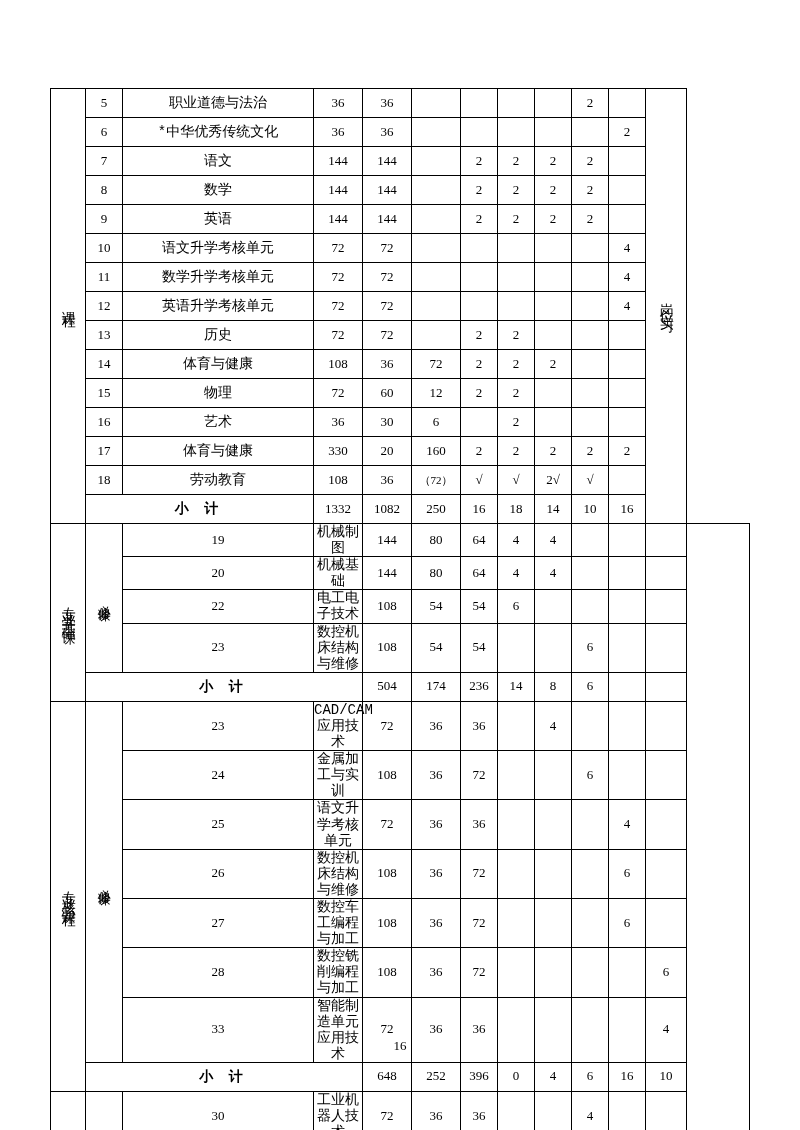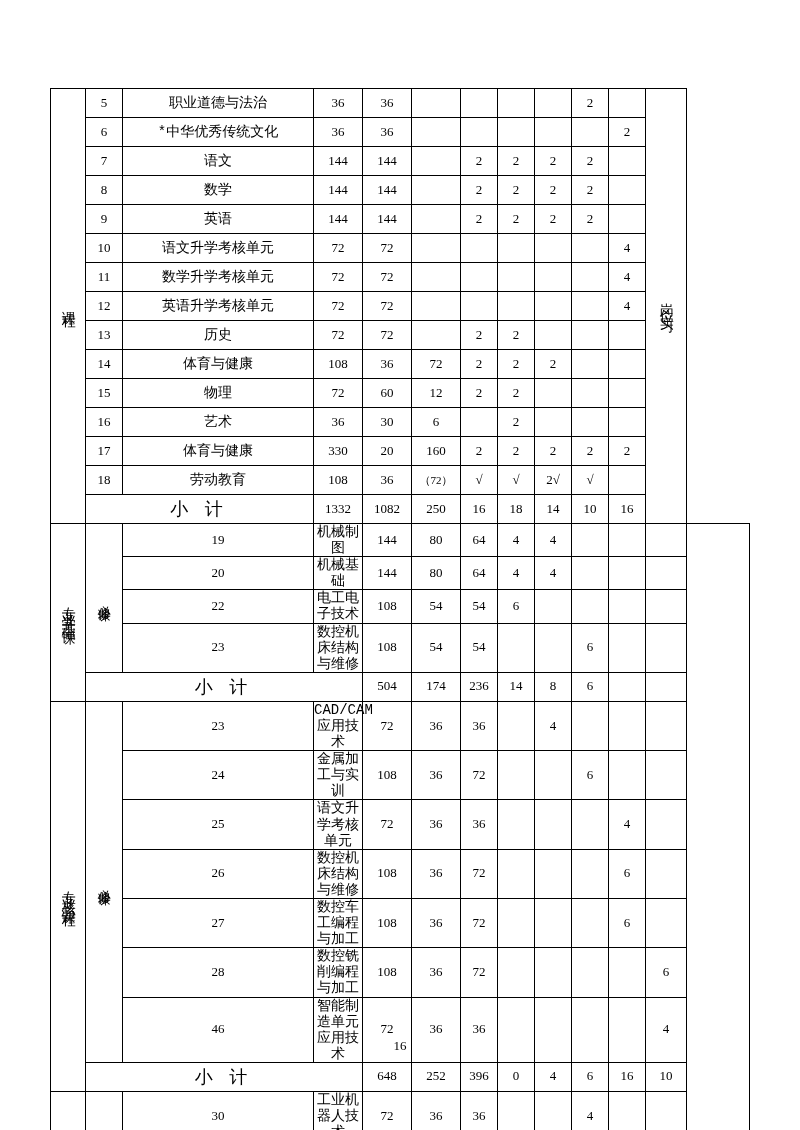--- a/index.html
+++ b/index.html
@@ -89,23 +89,23 @@
     font-size: 14px;
   }
   td.intern .vtext {
     writing-mode: vertical-rl;
     text-orientation: upright;
     letter-spacing: 6px;
     display: inline-block;
     line-height: 1.05;
   }
   td.subtotal {
-    font-size: 18px;
+    font-size: 14px;
     letter-spacing: 6px;
-    font-weight: normal;
+    font-weight: bold;
   }
   td.tall {
     height: 38px;
   }
   td.small-wrap {
     font-size: 11px;
     line-height: 1.0;
     margin-left: 32px;
   }
   .pagenum {
@@ -439,21 +439,21 @@
           <td class="hrs">108</td>
           <td class="hrs">36</td>
           <td class="prac">72</td>
           <td class="sem"></td>
           <td class="sem"></td>
           <td class="sem"></td>
           <td class="sem"></td>
           <td class="sem">6</td>
         </tr>
         <tr>
-          <td class="num">46</td>
+          <td class="num">33</td>
           <td class="name">智能制造单元应用技术</td>
           <td class="hrs">72</td>
           <td class="hrs">36</td>
           <td class="prac">36</td>
           <td class="sem"></td>
           <td class="sem"></td>
           <td class="sem"></td>
           <td class="sem"></td>
           <td class="sem">4</td>
         </tr>

